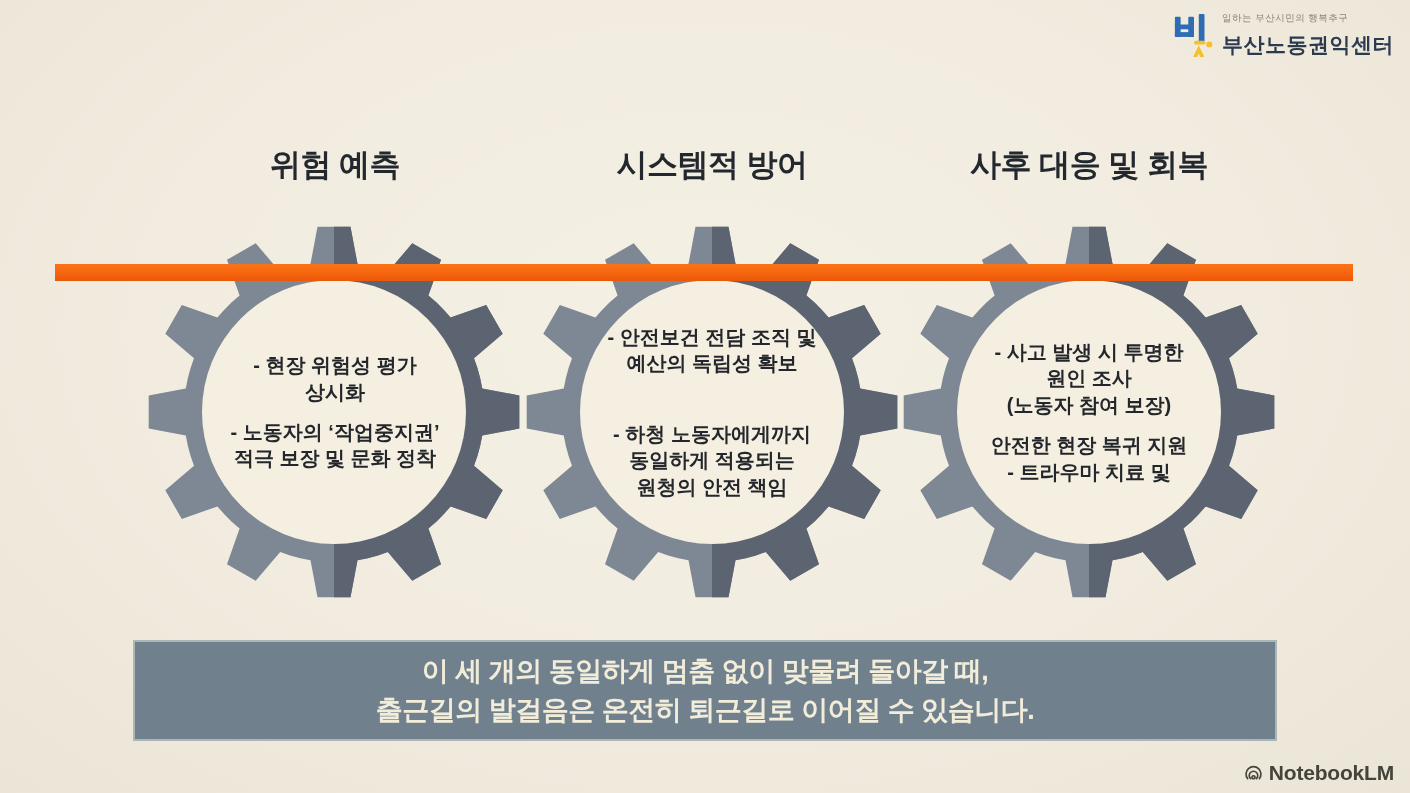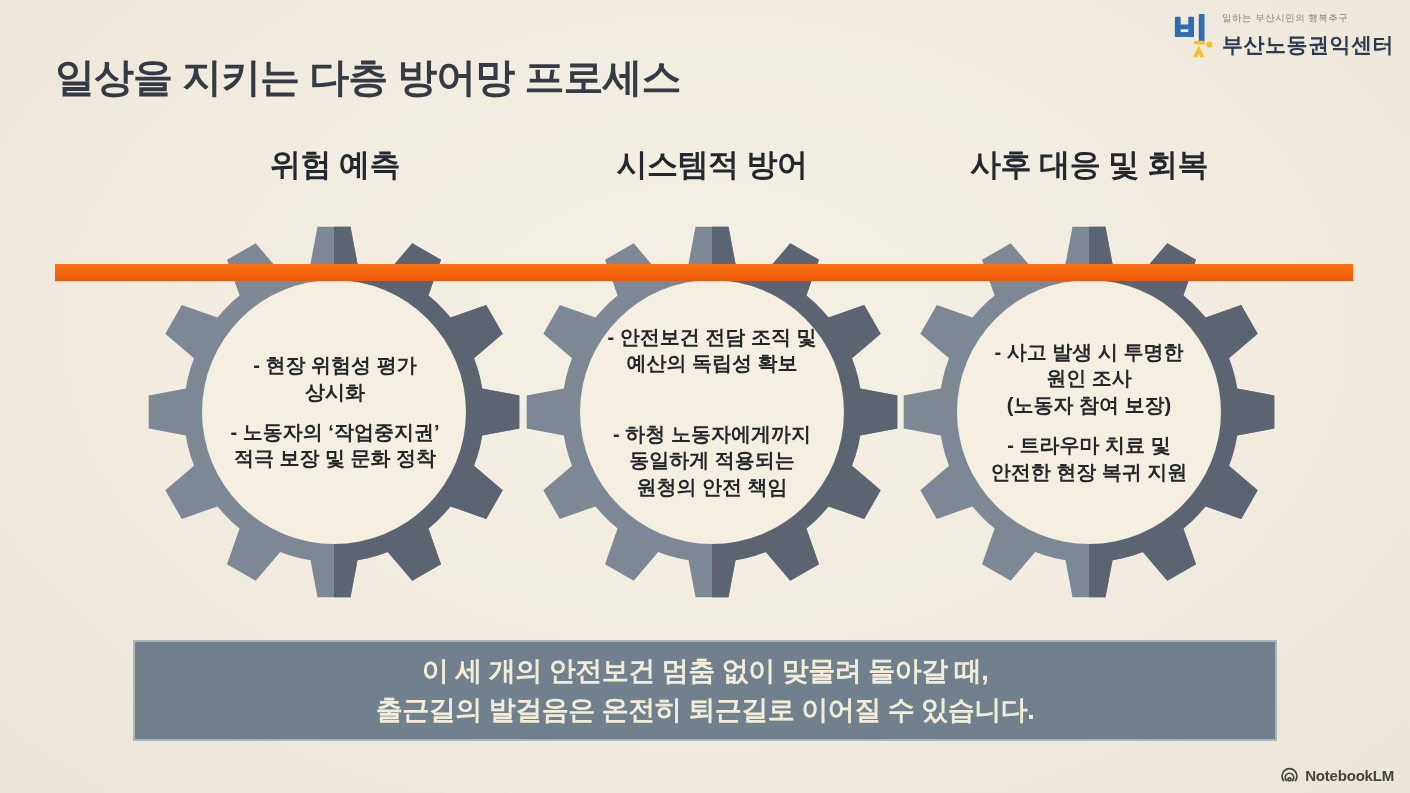--- a/index.html
+++ b/index.html
@@ -40,28 +40,27 @@
   .bullet{width:100%;}
   
   .banner{
     position:absolute;left:133px;top:640px;width:1144px;height:101px;box-sizing:border-box;
     background:#71808d;border:2px solid rgba(214,218,210,0.6);z-index:3;
     display:flex;flex-direction:column;justify-content:center;align-items:center;gap:3px;
     color:#f2edda;font-size:27px;font-weight:700;text-align:center;letter-spacing:-0.5px;
   }
   
   .nblm{position:absolute;right:16px;bottom:8px;display:flex;align-items:center;gap:6px;
-        color:#45443b;font-size:15px;font-weight:700;letter-spacing:-0.2px;z-index:3;}
+        color:#45443b;font-size:21px;font-weight:700;letter-spacing:-0.2px;z-index:3;}
 </style>
 </head>
 <body>
 
 <div class="slide">
 
-  <div class="title">일상을 지키는 다층 방어망 프로세스</div>
 
   <div class="org">
     <svg class="org-mark" viewBox="0 0 44 48" aria-hidden="true">
       <g fill="#2e6cb4">
         <rect x="2" y="5" width="6" height="21" rx="1"></rect>
         <rect x="16" y="5" width="6" height="21" rx="1"></rect>
         <rect x="2" y="13" width="20" height="5"></rect>
         <rect x="2" y="21" width="20" height="5"></rect>
         <rect x="27" y="2" width="6" height="29" rx="1"></rect>
       </g>
@@ -133,27 +132,27 @@
     </div>
   </div>
 
   <div class="gear-text g3">
     <div class="bullet">
       <div>- 사고 발생 시 투명한</div>
       <div>원인 조사</div>
       <div>(노동자 참여 보장)</div>
     </div>
     <div class="bullet">
+      <div>안전한 현장 복귀 지원</div>
       <div>- 트라우마 치료 및</div>
-      <div>안전한 현장 복귀 지원</div>
     </div>
   </div>
 
   <div class="banner">
-    <div>이 세 개의 안전보건 멈춤 없이 맞물려 돌아갈 때,</div>
+    <div>이 세 개의 동일하게 멈춤 없이 맞물려 돌아갈 때,</div>
     <div>출근길의 발걸음은 온전히 퇴근길로 이어질 수 있습니다.</div>
   </div>
 
   <div class="nblm">
     <svg width="19" height="19" viewBox="0 0 24 24" aria-hidden="true">
       <g fill="none" stroke="#45443b" stroke-width="2.1" stroke-linecap="round">
         <path d="M4.6 18.5 a9.4 9.4 0 1 1 14.8 0"></path>
         <path d="M8.3 18.5 a5.4 5.4 0 1 1 7.4 0"></path>
         <path d="M11.3 18.5 a1.9 1.9 0 1 1 1.4 0"></path>
       </g>

